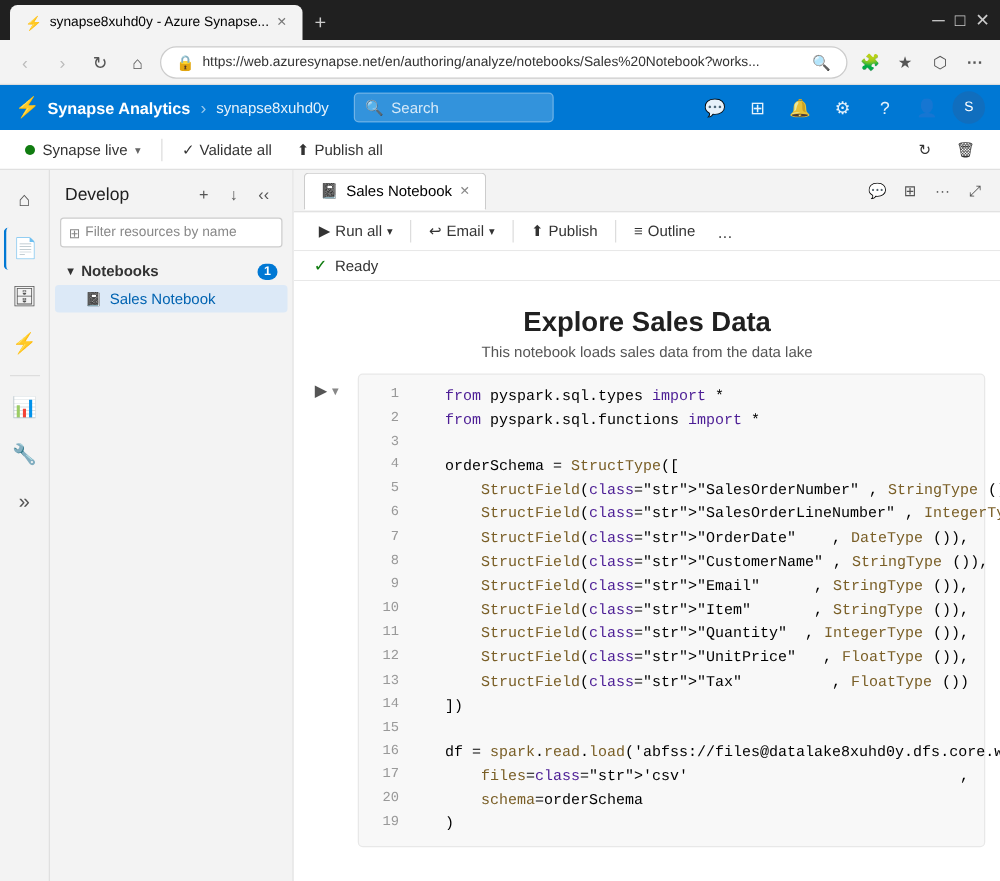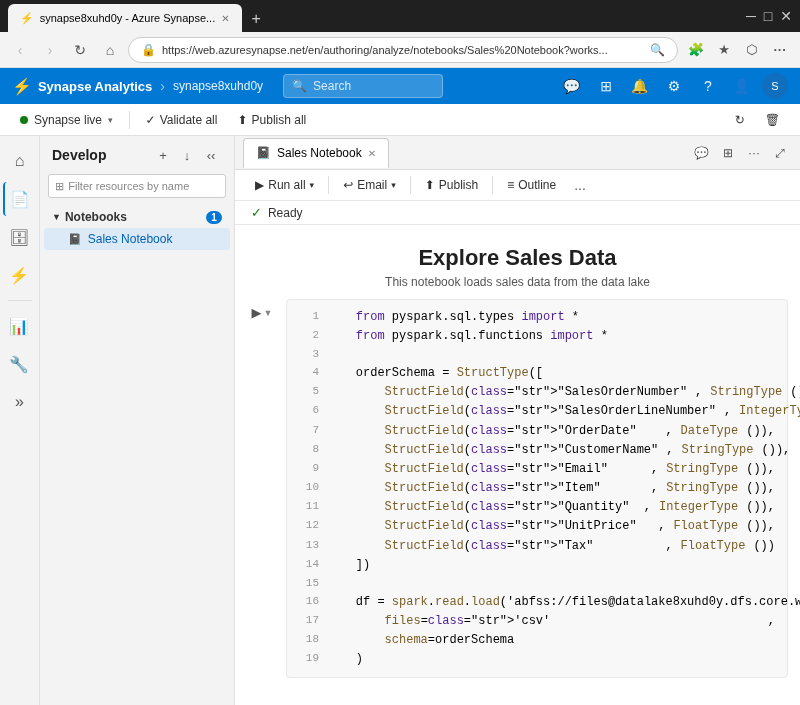--- a/index.html
+++ b/index.html
@@ -156,21 +156,21 @@
       width: 195px;
       background: #f3f3f3;
       border-right: 1px solid #e0e0e0;
       display: flex;
       flex-direction: column;
     }
     .panel-header {
       display: flex; align-items: center; justify-content: space-between;
       padding: 8px 12px;
     }
-    .panel-title { font-size: 14px; font-weight: 700; color: #202020; }
+    .panel-title { font-size: 14px; font-weight: 400; color: #202020; }
     .panel-actions { display: flex; gap: 2px; }
     .panel-action-btn {
       width: 22px; height: 22px;
       display: flex; align-items: center; justify-content: center;
       cursor: pointer; color: #555; font-size: 13px; border-radius: 3px;
     }
     .filter-box {
       margin: 0 8px 8px;
       height: 24px;
       border: 1px solid #ccc;
@@ -633,21 +633,21 @@
   </div>
                   <div class="code-line">
     <span class="line-num">16</span>
     <span class="line-code">    df = <span class="fn">spark</span>.<span class="fn">read</span>.<span class="fn">load</span>('abfss://files@datalake8xuhd0y.dfs.core.windows.net/sales/o</span>
   </div>
                   <div class="code-line">
     <span class="line-num">17</span>
     <span class="line-code">        <span class="fn">files</span>=<span <span="" class="kw">class</span>="str"&gt;'csv'</span>,
   </div>
                   <div class="code-line">
-    <span class="line-num">18</span>
+    <span class="line-num">20</span>
     <span class="line-code">        <span class="fn">schema</span>=orderSchema</span>
   </div>
                   <div class="code-line">
     <span class="line-num">19</span>
     <span class="line-code">    )</span>
   </div>
                 </div>
             </div>
 
             <div class="cell-output">

